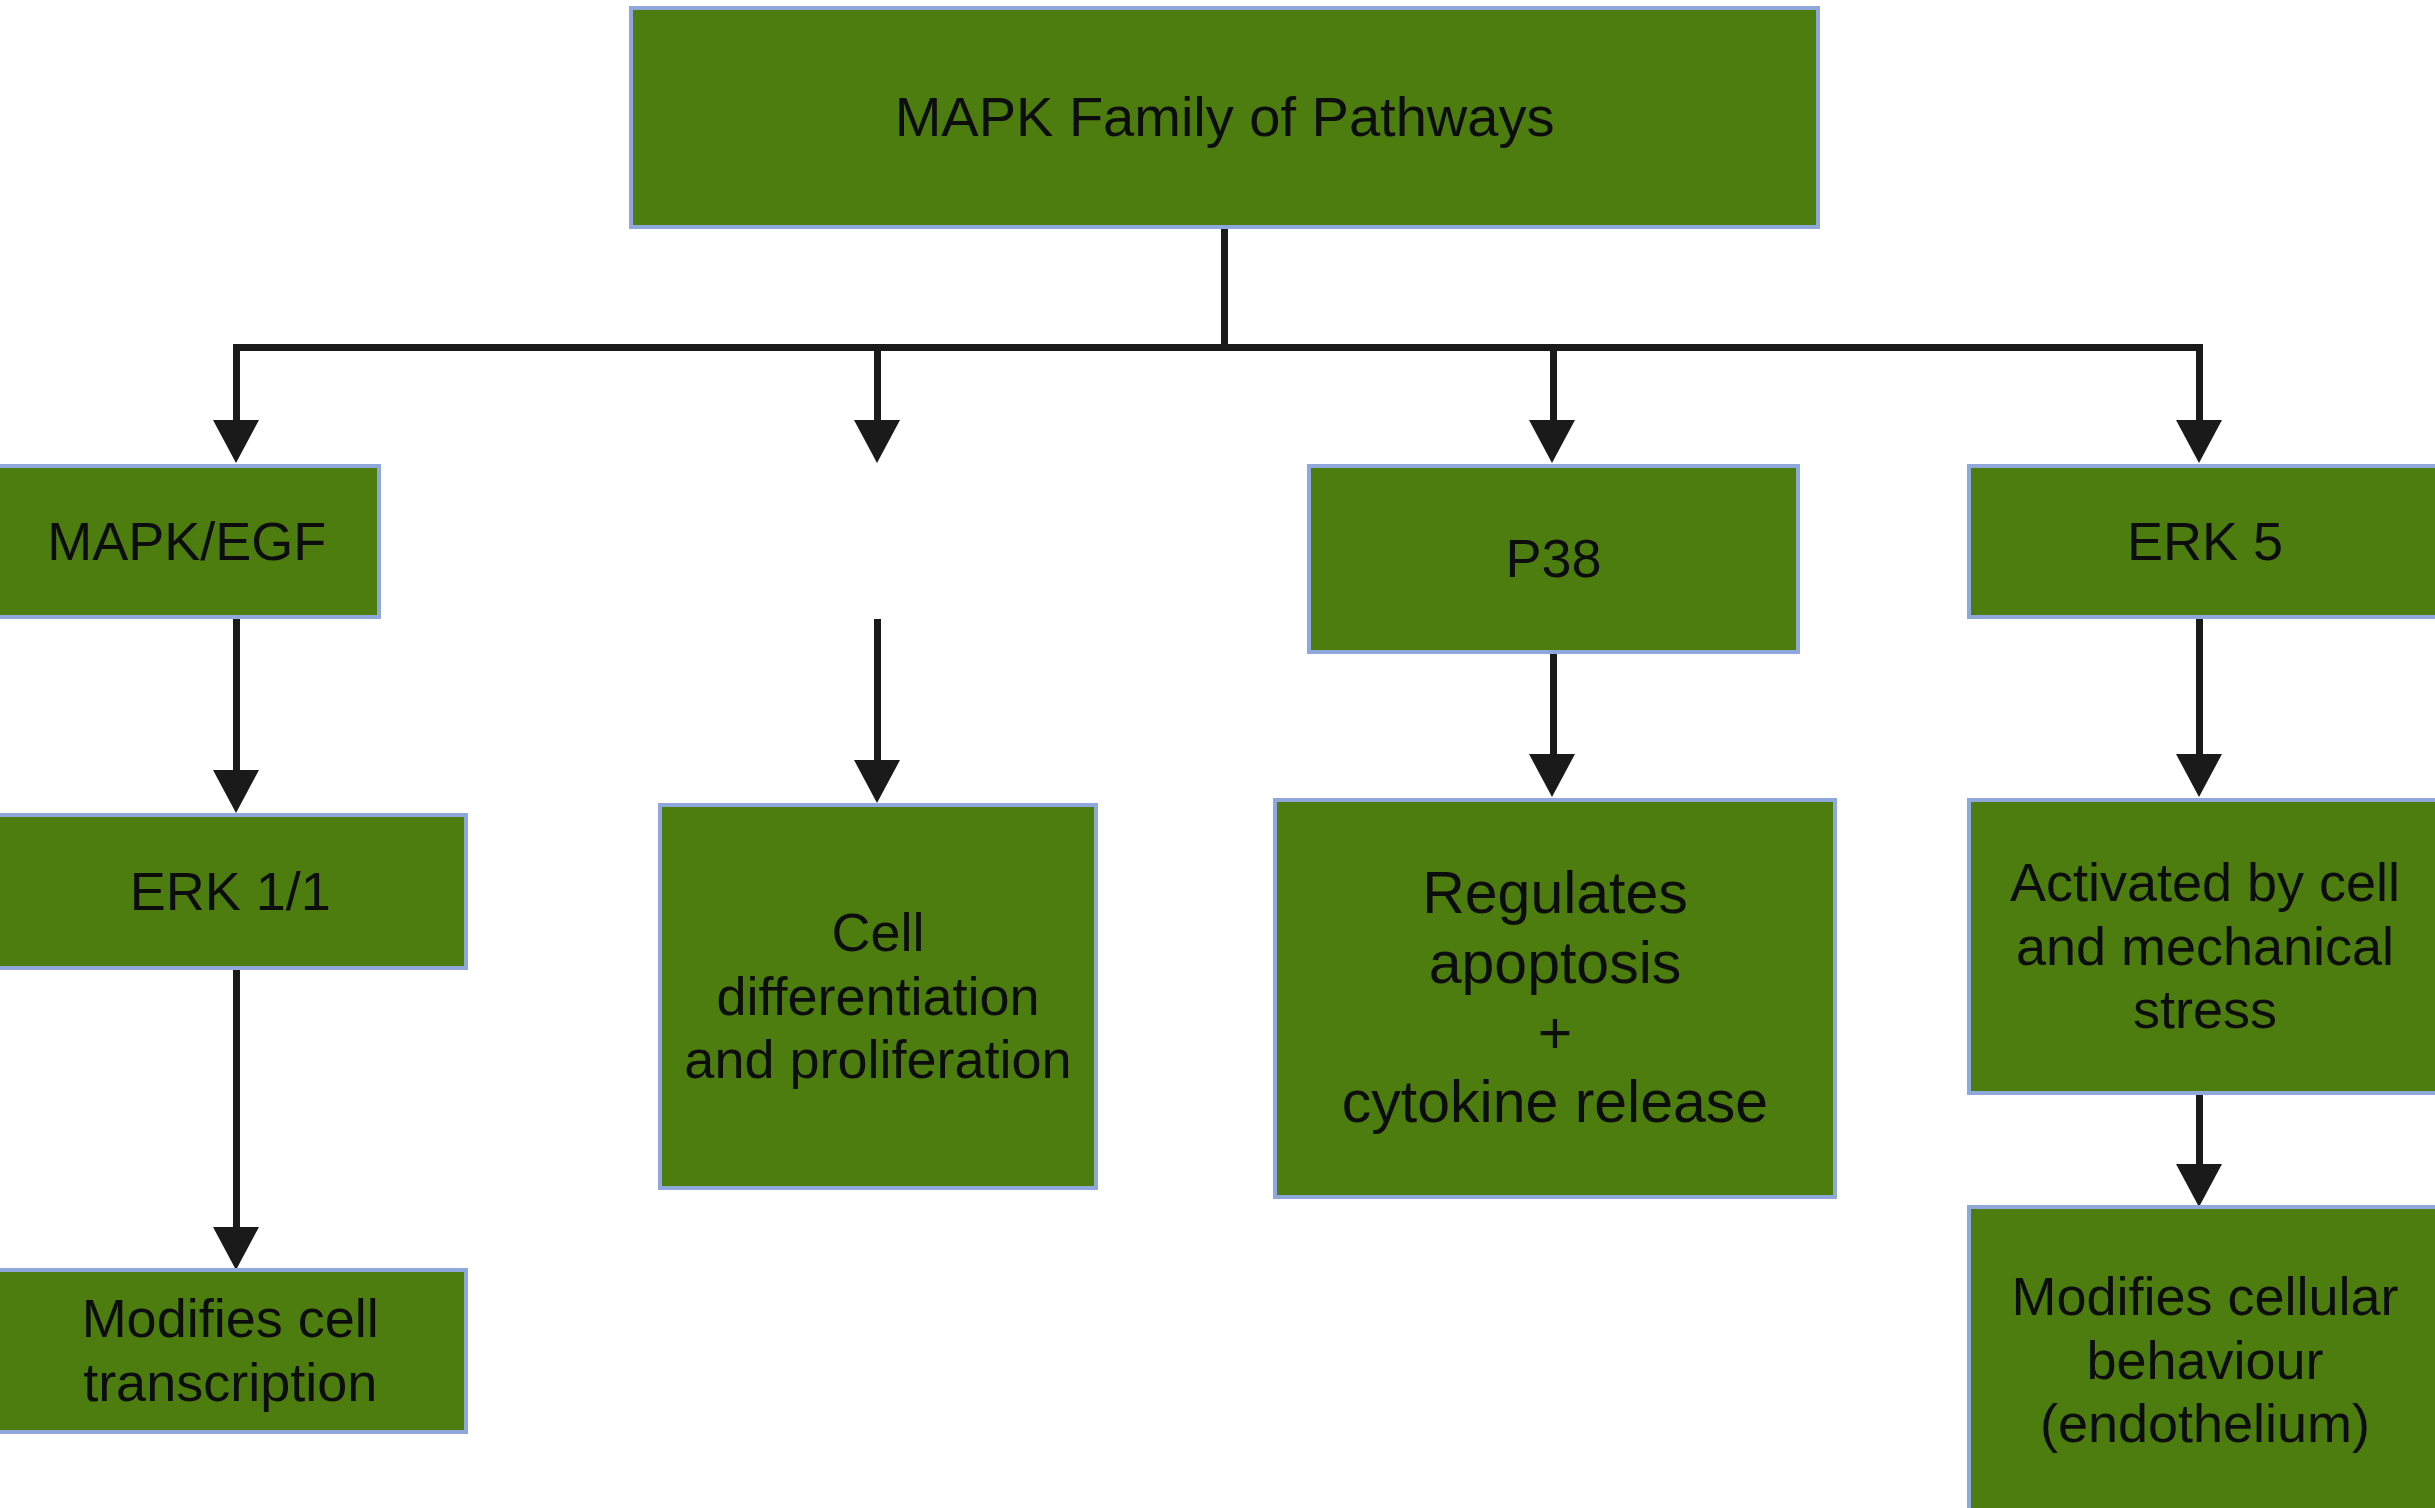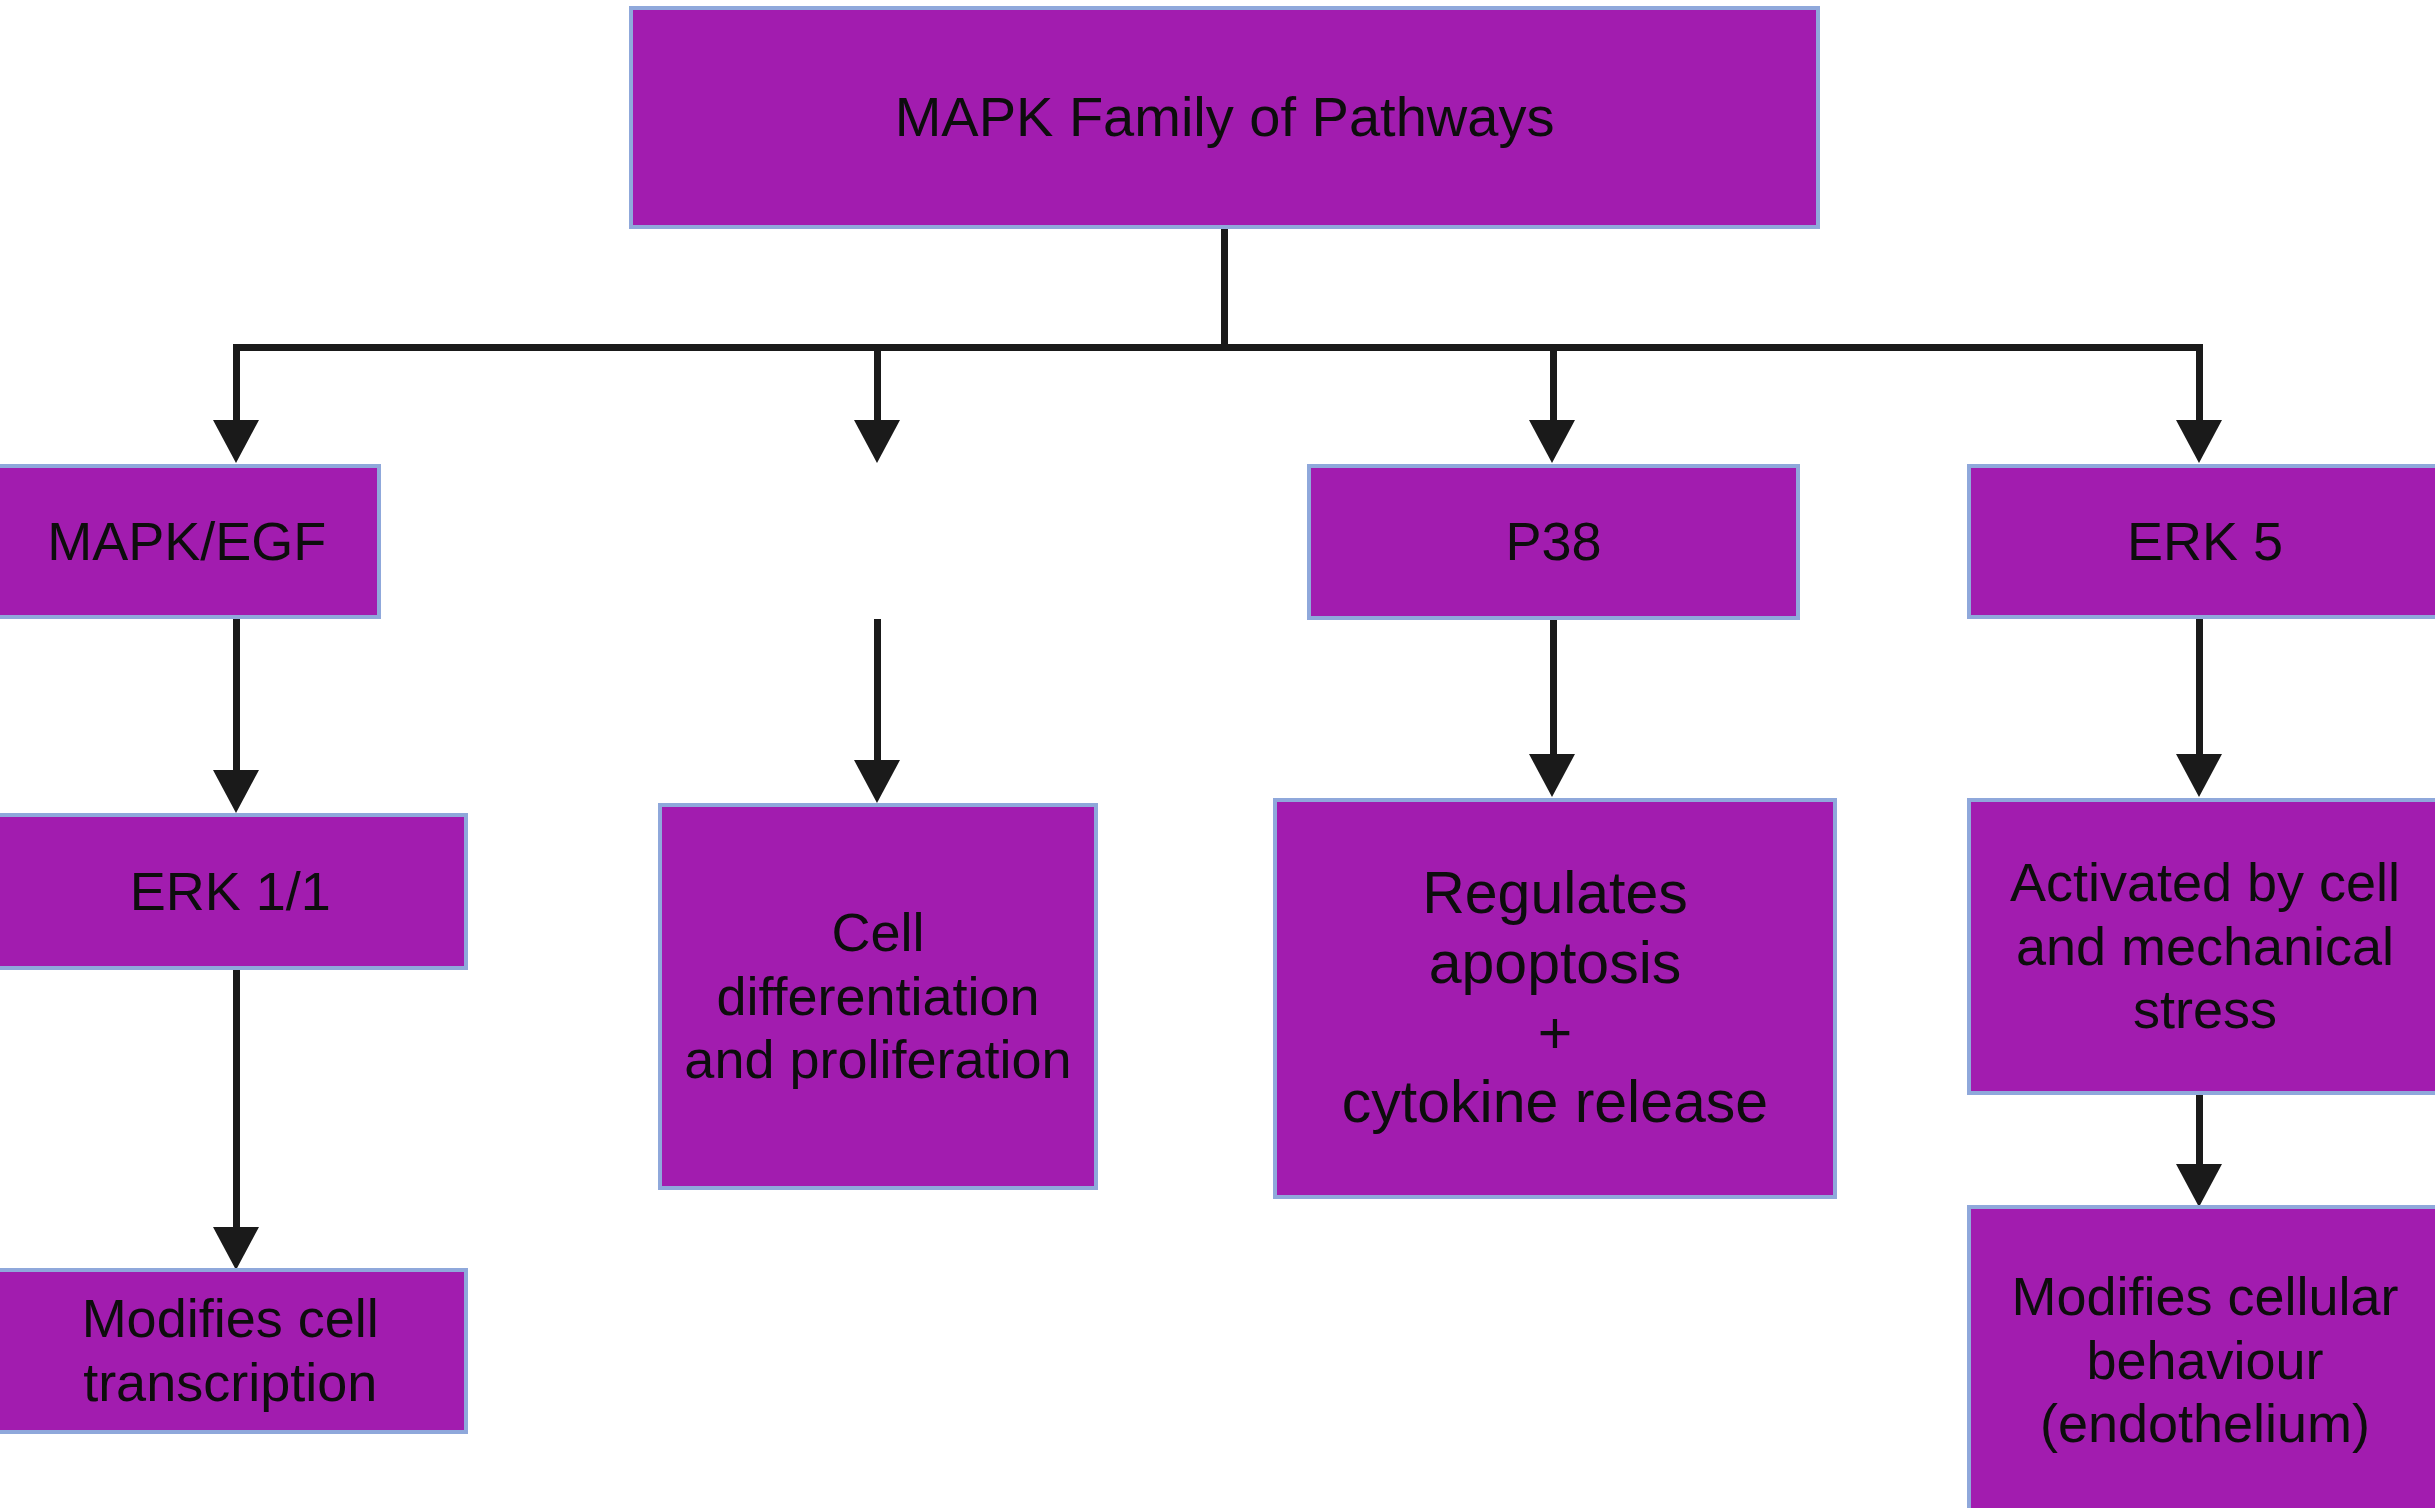--- a/index.html
+++ b/index.html
@@ -14,42 +14,42 @@
   #canvas {
     position: relative;
     width: 2436px;
     height: 1509px;
     background: #ffffff;
     overflow: hidden;
   }
   .node {
     position: absolute;
     box-sizing: border-box;
-    background: #a21caf;
+    background: #4d7c0f;
     border: 4.9px solid #8fa8db;
     display: flex;
     align-items: center;
     justify-content: center;
     text-align: center;
     color: #0d0d0d;
     line-height: 1.18;
     white-space: pre-line;
     padding: 3.9px 9.7px;
   }
   .node-label {
     display: block;
     width: 100%;
   }
 
   
   #n-root      { left: 629px;  top: 5.8px;    width: 1191px; height: 223px; font-size: 56px; }
 
   #n-mapkegf   { left: -7.8px;   top: 464px;  width: 389px;  height: 155px; font-size: 54px; }
   #n-jnk       { left: 658px;  top: 464px;  width: 440px;  height: 155px; font-size: 54px; }
-  #n-p38       { left: 1307px; top: 464px;  width: 493px;  height: 156px; font-size: 54px; }
+  #n-p38       { left: 1307px; top: 464px;  width: 493px;  height: 190px; font-size: 54px; }
   #n-erk5      { left: 1967px; top: 464px;  width: 476px;  height: 155px; font-size: 54px; }
 
   #n-erk12     { left: -7.8px;   top: 813px;  width: 476px;  height: 157px; font-size: 54px; }
   #n-celldiff  { left: 658px;  top: 803px;  width: 440px;  height: 387px; font-size: 54px; }
   #n-apoptosis { left: 1273px; top: 798px;  width: 564px;  height: 401px; font-size: 59px; }
   #n-fluid     { left: 1967px; top: 798px;  width: 476px;  height: 297px; font-size: 54px; }
 
   #n-transcr   { left: -7.8px;   top: 1268px; width: 476px;  height: 166px; font-size: 54px; }
   #n-behaviour { left: 1967px; top: 1205px; width: 476px;  height: 311px; font-size: 54px; }
 

